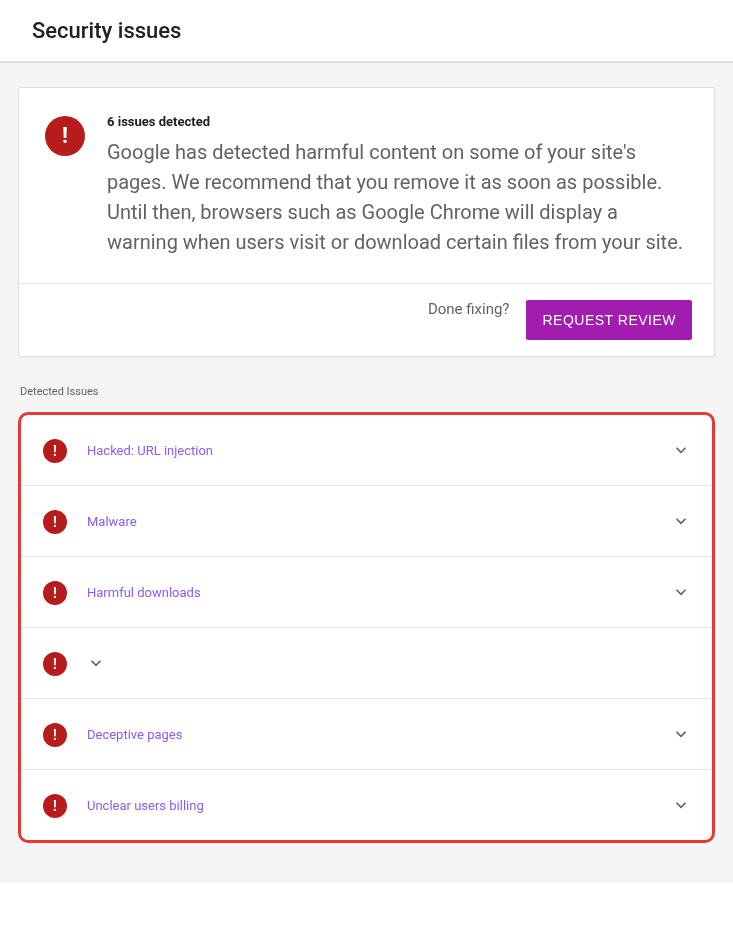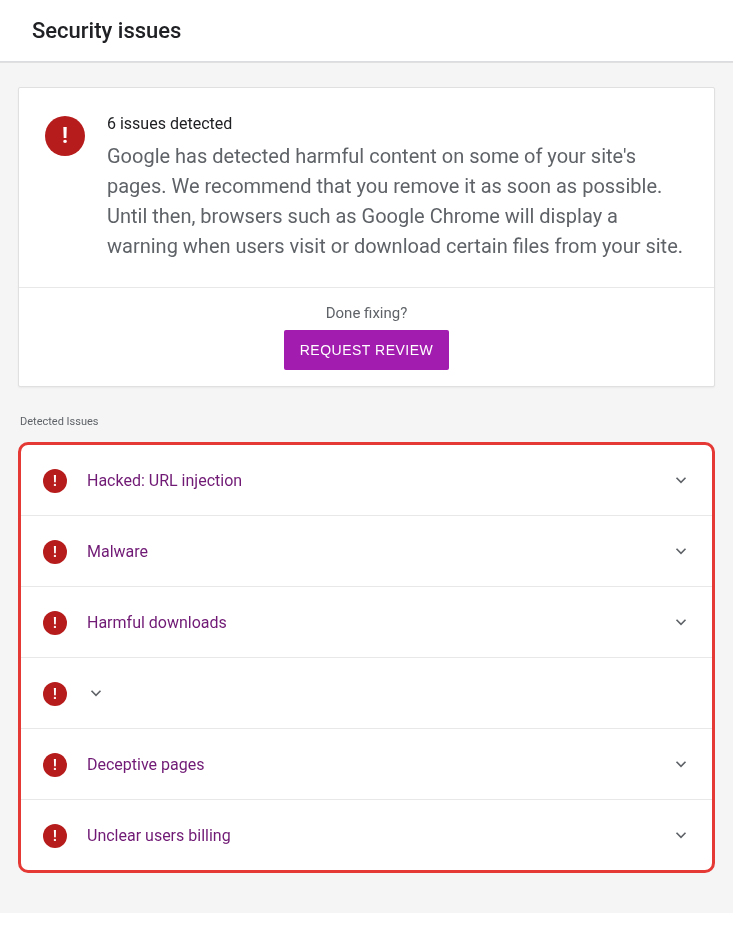--- a/index.html
+++ b/index.html
@@ -53,38 +53,36 @@
       flex: 0 0 24px;
     }
     .warn-mark {
       color: #fff;
       font-weight: 700;
       font-size: 22px;
       line-height: 1;
     }
     .warn-circle.small .warn-mark { font-size: 14px; }
     .alert-text h2 {
-      font-size: 16px;
-      font-weight: 400;
+      font-size: 13px;
+      font-weight: 700;
       color: #202124;
       margin-bottom: 8px;
     }
     .alert-text p {
       font-size: 20px;
       line-height: 1.5;
       color: #5f6368;
     }
     .alert-actions {
       border-top: 1px solid #e8e8e8;
       padding: 16px 22px;
       display: flex;
-      align-items: center;
       justify-content: flex-end;
-      gap: 8px;
-      flex-direction: column;
+      gap: 17px;
     }
     .done-label {
       color: #5f6368;
       font-size: 15px;
     }
     .request-btn {
       background: #a21caf;
       color: #fff;
       border: none;
       padding: 12px 16px;
@@ -109,22 +107,22 @@
       display: flex;
       align-items: center;
       padding: 22px 22px;
       border-bottom: 1px solid #e8e8e8;
       cursor: pointer;
       gap: 20px;
     }
     .issue-row:last-child { border-bottom: none; }
     .issue-label {
       flex: 1;
-      font-size: 16px;
-      color: #701a75;
+      font-size: 13px;
+      color: #8b5cf6;
     }
     .chevron {
       color: #5f6368;
       display: flex;
       align-items: center;
     }
     .chevron svg { width: 18px; height: 18px; }
   </style>
 </head>
 <body>

